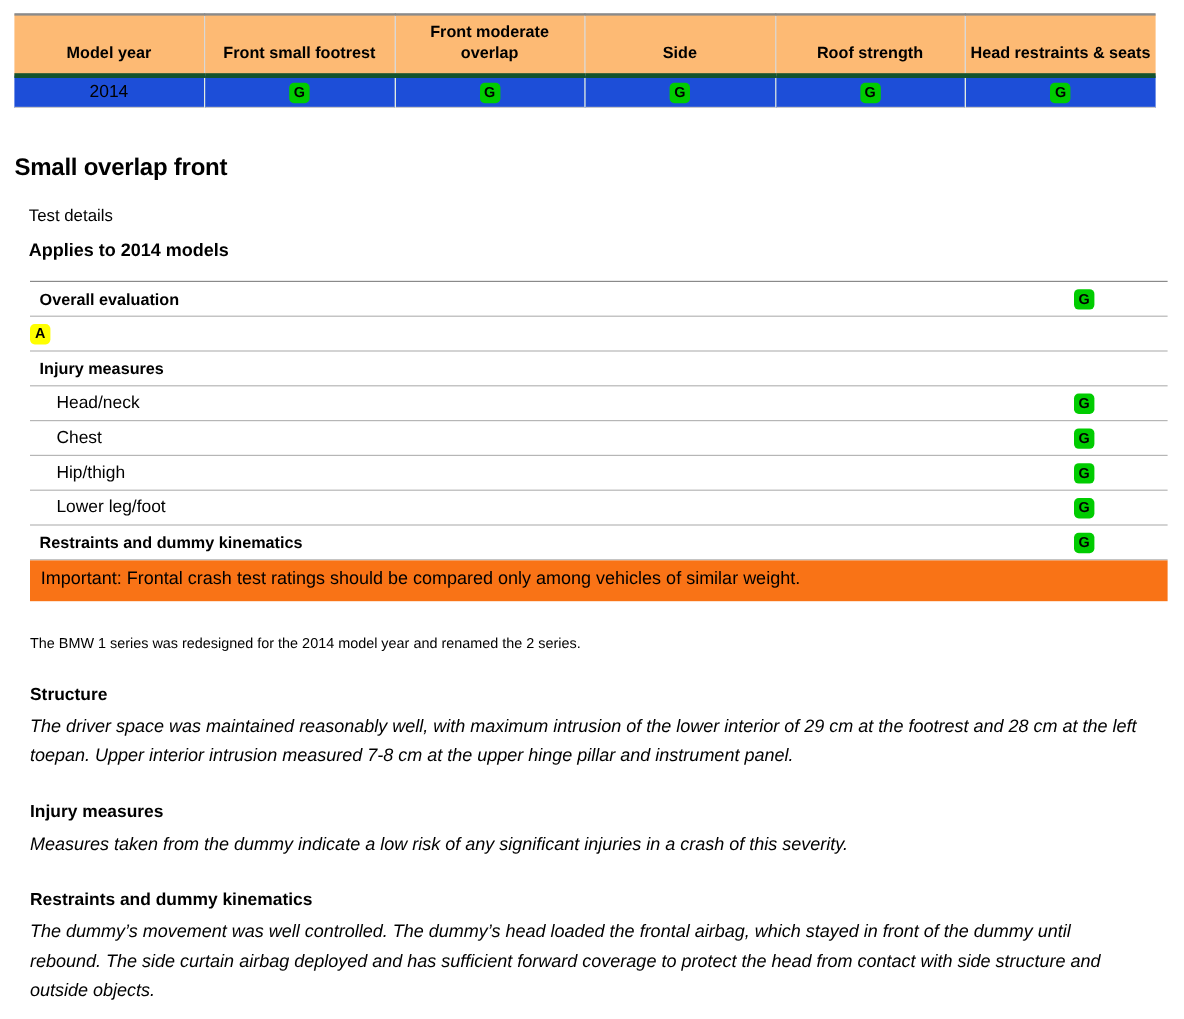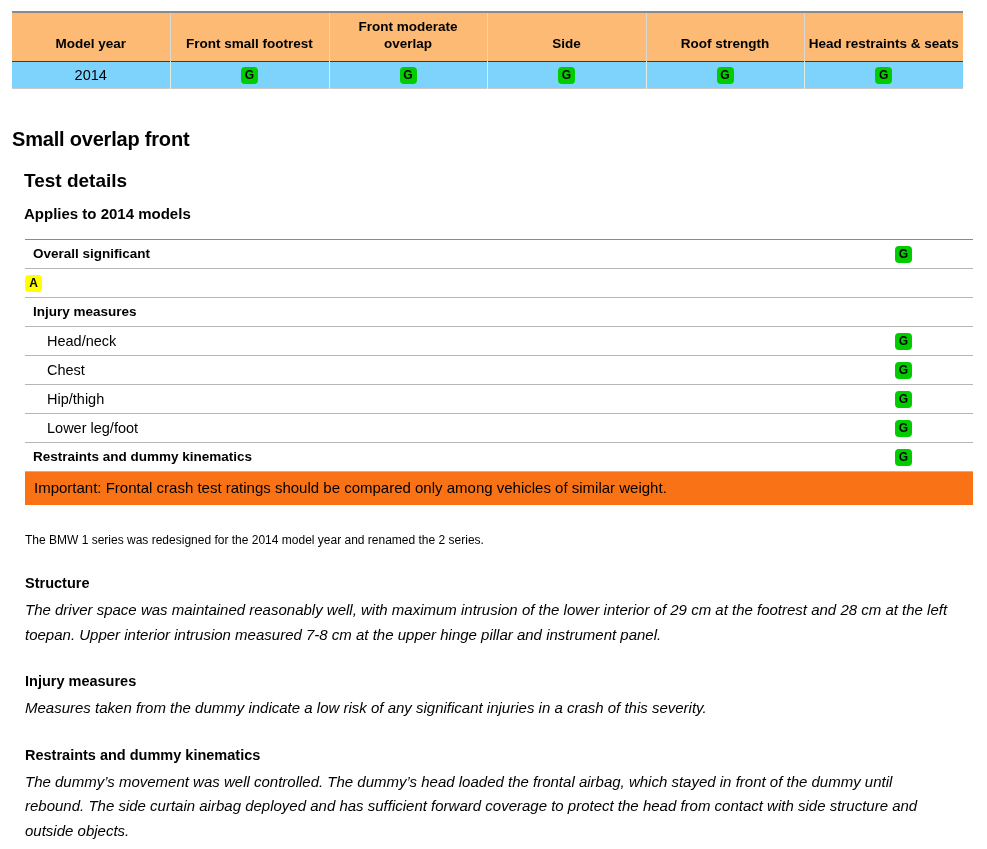--- a/index.html
+++ b/index.html
@@ -39,23 +39,23 @@
     background: #fdba74;
     line-height: 1.25;
   }
   table.summary th:first-child { border-left: none; }
   table.summary td {
     text-align: center;
     vertical-align: middle;
     font-size: 14.5px;
     height: 27px;
     padding: 2px 4px;
-    background: #7dd3fc;
+    background: #1d4ed8;
     border-left: 1px solid #e2ebe0;
-    border-top: 1px solid #14532d;
+    border-top: 4px solid #14532d;
   }
   table.summary td:first-child { border-left: none; }
 
   
   .badge {
     display: inline-block;
     width: 17px;
     height: 17px;
     line-height: 17px;
     border-radius: 4px;
@@ -70,22 +70,22 @@
   .badge.a { background: #ffff00; }
 
   
   h1.section-title {
     font-size: 20px;
     font-weight: bold;
     margin: 39px 0 0 12px;
     letter-spacing: -0.2px;
   }
   h2.sub-title {
-    font-size: 19px;
-    font-weight: bold;
+    font-size: 14px;
+    font-weight: normal;
     margin: 19px 0 0 24px;
   }
   h3.applies {
     font-size: 15px;
     font-weight: bold;
     margin: 13px 0 0 24px;
   }
 
   
   .detail-list {
@@ -189,21 +189,21 @@
   </table>
 </div>
 
 <h1 class="section-title">Small overlap front</h1>
 <h2 class="sub-title">Test details</h2>
 <h3 class="applies">Applies to 2014 models</h3>
 
 <div class="detail-list">
 
   <div class="detail-row lvl0">
-    <span class="label">Overall significant</span>
+    <span class="label">Overall evaluation</span>
     <span class="rating">
       <span class="badge g">G</span>
     </span>
   </div>
 
   <div class="detail-row lvl0">
     <span class="rating">
       <span class="badge a">A</span>
     </span>
   </div>

